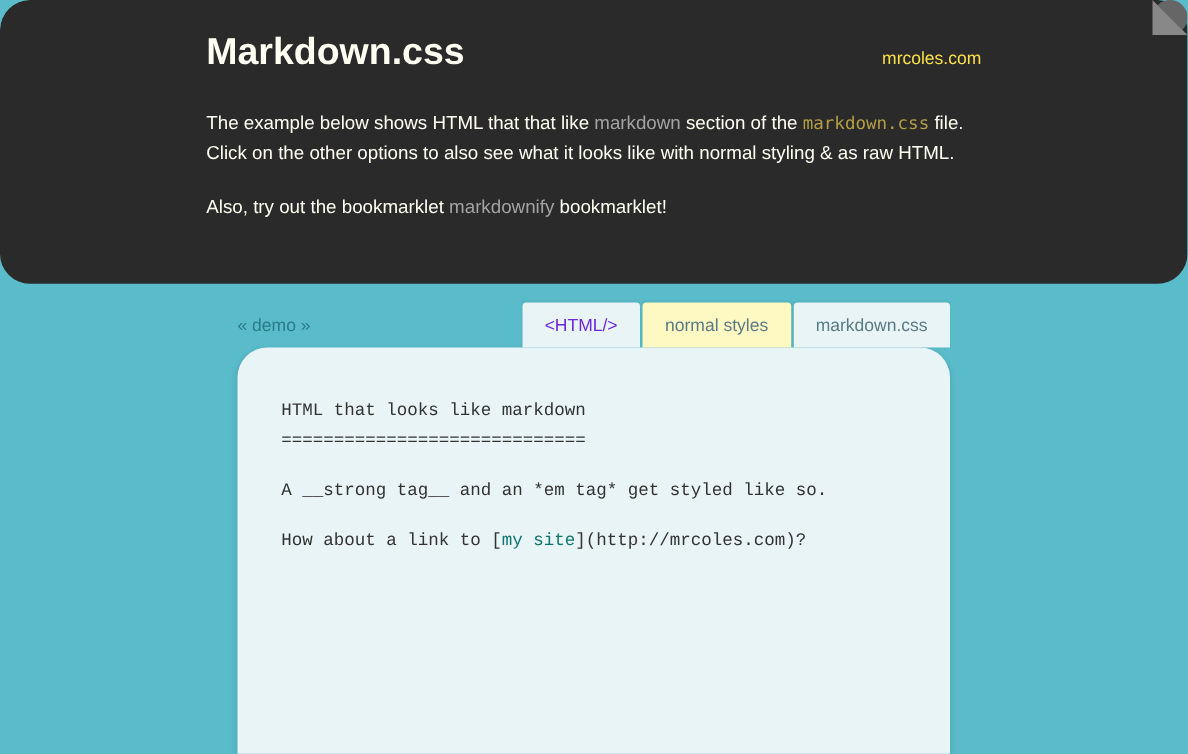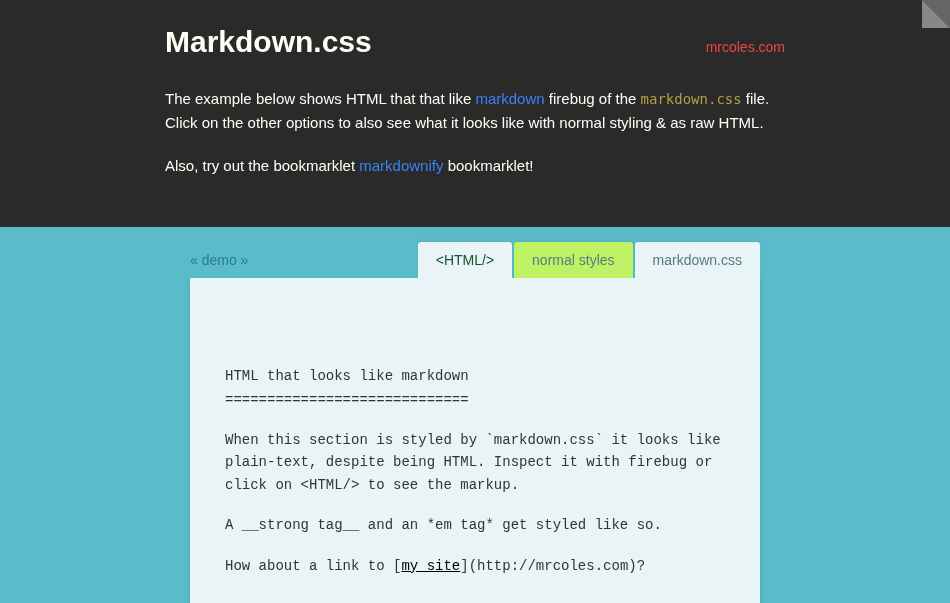--- a/index.html
+++ b/index.html
@@ -1,53 +1,53 @@
 <!DOCTYPE html>
 <html><head>
 <meta charset="utf-8">
 <style>
-* { margin: 0; padding: 0; box-sizing: border-box; }
+* { margin: 0; padding: 0; box-sizing: border-box; border-radius: 24px; }
 body { font-family: "Helvetica Neue", Helvetica, Arial, sans-serif; background: #5abcca; width: 950px; height: 603px; overflow: hidden; }
 .header { background: #2a2a2a; padding: 25px 0 30px; }
 .container { width: 620px; margin-left: 165px; }
 .title-row { display: flex; justify-content: space-between; align-items: baseline; margin-bottom: 28px; }
 .title { color: #fffef2; font-size: 30px; font-weight: bold; }
-.site-link { color: #ef4444; font-size: 14px; text-decoration: none; cursor: pointer; }
+.site-link { color: #fde047; font-size: 14px; text-decoration: none; cursor: pointer; }
 .intro p { color: #fffef2; font-size: 15px; line-height: 1.55; margin-bottom: 20px; }
-.intro a { color: #3b82f6; text-decoration: none; cursor: pointer; }
+.intro a { color: #a3a3a3; text-decoration: none; cursor: pointer; }
 .intro code { font-family: Menlo, Monaco, Consolas, monospace; color: #b59f45; font-size: 14px; }
 .corner-fold { position: absolute; top: 0; right: 0; width: 0; height: 0; border-top: 28px solid #666; border-left: 28px solid transparent; }
 .corner-fold::after { content: ""; position: absolute; top: -28px; right: 0; width: 0; height: 0; border-bottom: 28px solid #888; border-right: 28px solid transparent; }
 .tabs-row { display: flex; align-items: center; padding: 15px 25px 0 25px; }
 .demo-label { color: #2a7a88; font-size: 14px; }
 .tabs { margin-left: auto; display: flex; gap: 2px; }
-.tab { background: #bef264; color: #5a7a85; padding: 10px 18px; font-size: 14px; cursor: pointer; border-radius: 3px 3px 0 0; box-shadow: 0 -1px 2px rgba(0,0,0,0.08); }
-.tab.active { background: #e8f4f6; color: #14532d; }
+.tab { background: #fef9c3; color: #5a7a85; padding: 10px 18px; font-size: 14px; cursor: pointer; border-radius: 3px 3px 0 0; box-shadow: 0 -1px 2px rgba(0,0,0,0.08); }
+.tab.active { background: #e8f4f6; color: #6d28d9; }
 .tab:last-child { background: #e8f4f6; }
 .demo-panel { background: #e8f4f6; margin: 0 25px; padding: 40px 35px; min-height: 400px; box-shadow: 0 2px 6px rgba(0,0,0,0.15); font-family: Menlo, Monaco, Consolas, "Courier New", monospace; font-size: 14px; line-height: 1.6; color: #333; }
-.md-h1 { margin-bottom: 1px; margin-top: 47px; }
+.md-h1 { margin-bottom: 1px; }
 .md-hr { margin-bottom: 18px; letter-spacing: 0; }
 .md-p { margin-bottom: 18px; }
-.md-link-label { color: #000000; cursor: pointer; text-decoration: underline; }
+.md-link-label { color: #0f766e; cursor: pointer; }
 .section { width: 620px; margin-left: 165px; }
 </style>
 </head>
 <body>
 
 <div class="corner-fold"></div>
 
 <div class="header">
   <div class="container">
     <div class="title-row">
       <h1 class="title">Markdown.css</h1>
       <a class="site-link">mrcoles.com</a>
     </div>
     <div class="intro">
       <p>
-        <span>The example below shows HTML that that like </span><a>markdown</a><span> firebug of the </span><code>markdown.css</code><span> file. Click on the other options to also see what it looks like with normal styling &amp; as raw HTML.</span>
+        <span>The example below shows HTML that that like </span><a>markdown</a><span> section of the </span><code>markdown.css</code><span> file. Click on the other options to also see what it looks like with normal styling &amp; as raw HTML.</span>
       </p>
       <p>
         <span>Also, try out the bookmarklet </span><a>markdownify</a><span> bookmarklet!</span>
       </p>
     </div>
   </div>
 </div>
 
 <div class="section">
   <div class="tabs-row">
@@ -55,20 +55,19 @@
     <div class="tabs">
       <div class="tab active">&lt;HTML/&gt;</div>
       <div class="tab">normal styles</div>
       <div class="tab">markdown.css</div>
     </div>
   </div>
 
   <div class="demo-panel">
     <div class="md-h1">HTML that looks like markdown</div>
     <div class="md-hr">=============================</div>
-    <div class="md-p">When this section is styled by `markdown.css` it looks like plain-text, despite being HTML. Inspect it with firebug or click on &lt;HTML/&gt; to see the markup.</div>
     <div class="md-p">A __strong tag__ and an *em tag* get styled like so.</div>
     <div class="md-p">
       <span>How about a link to [</span><span class="md-link-label">my site</span><span>](http://mrcoles.com)?</span>
     </div>
 
   </div>
 </div>
 
 </body></html>

